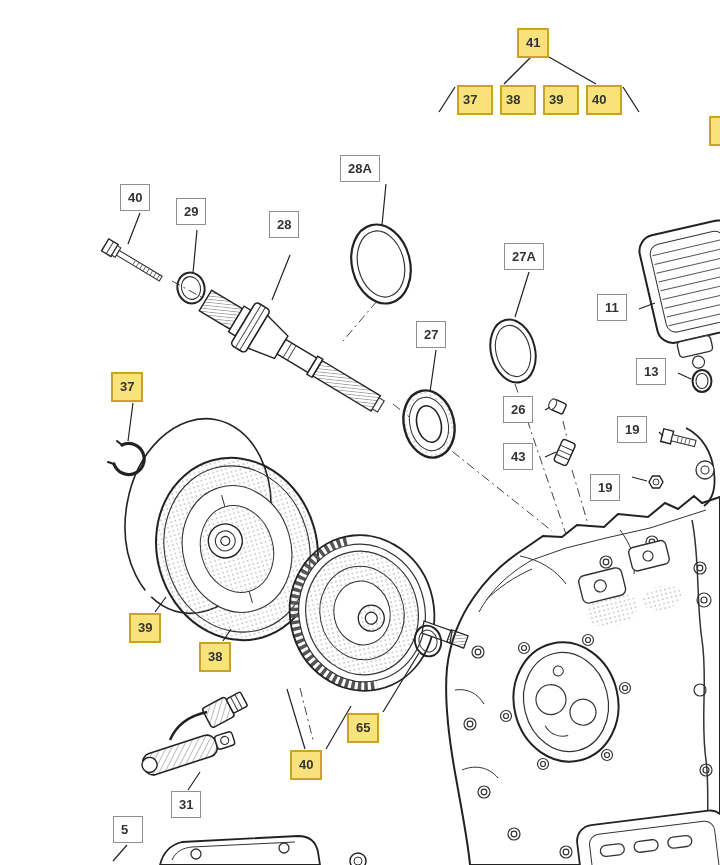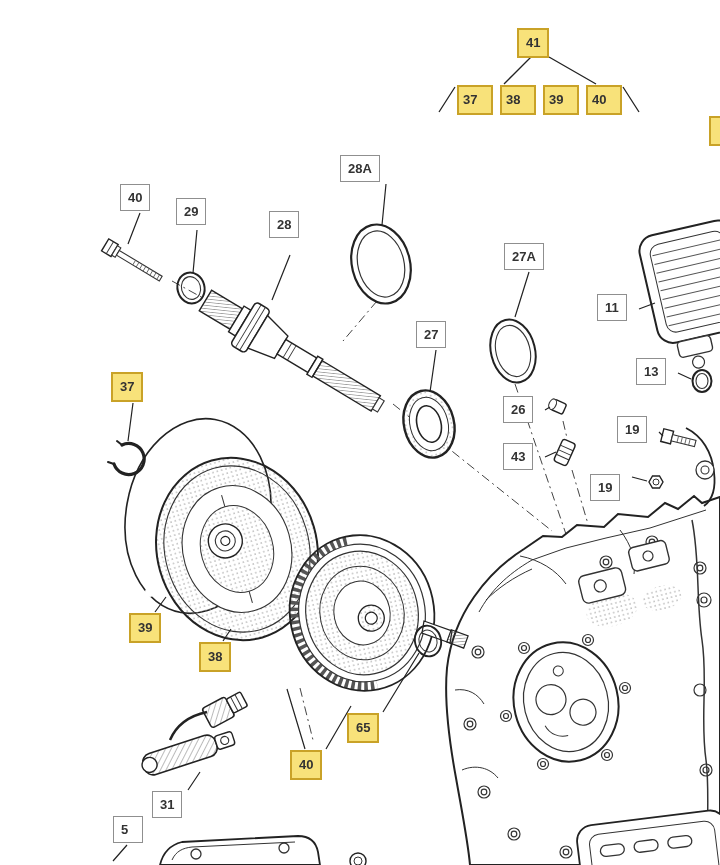--- a/index.html
+++ b/index.html
@@ -324,16 +324,16 @@
   <div class="co" style="left:636px;top:358px">13</div>
   <div class="co hl" style="left:111px;top:372px">37</div>
   <div class="co" style="left:503px;top:396px">26</div>
   <div class="co" style="left:617px;top:416px">19</div>
   <div class="co" style="left:503px;top:443px">43</div>
   <div class="co" style="left:590px;top:474px">19</div>
   <div class="co hl" style="left:129px;top:613px">39</div>
   <div class="co hl" style="left:199px;top:642px">38</div>
   <div class="co hl" style="left:347px;top:713px">65</div>
   <div class="co hl" style="left:290px;top:750px">40</div>
-  <div class="co" style="left:152px;top:791px">31</div>
+  <div class="co" style="left:171px;top:791px">31</div>
   <div class="co" style="left:113px;top:816px">5</div>
 
 </div>
 
 </body></html>

